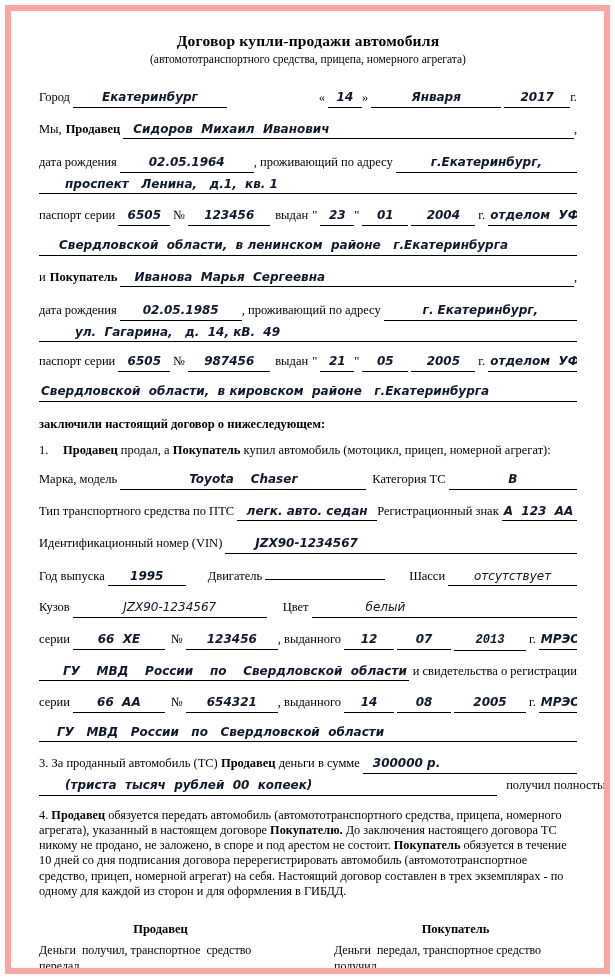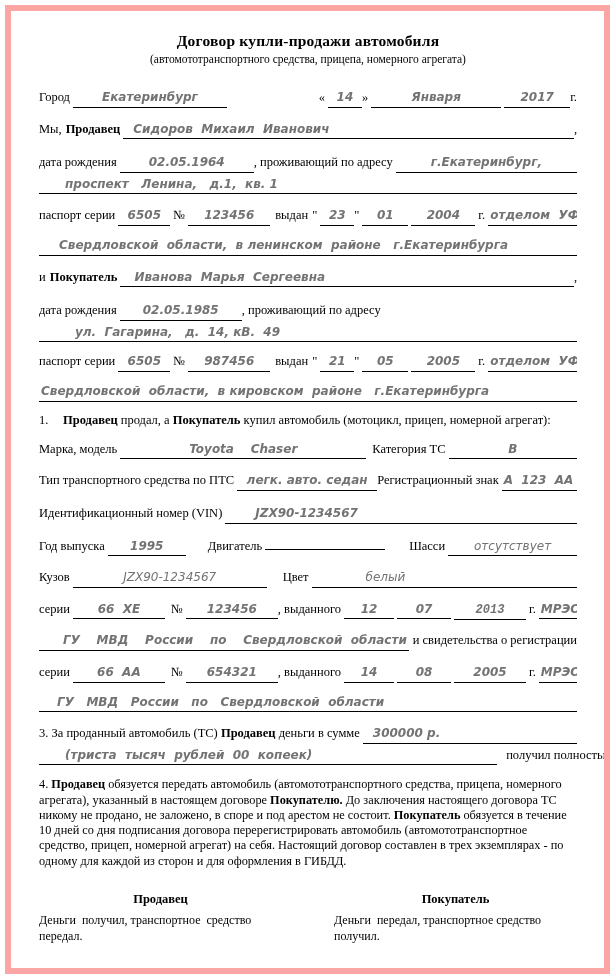--- a/index.html
+++ b/index.html
@@ -15,21 +15,21 @@
     line-height:1.3;
   }
   .title-block { text-align:center; margin-top:8px; }
   .doc-title { font-size:15.5px; font-weight:bold; letter-spacing:0.2px; }
   .doc-subtitle { font-size:11.5px; margin-top:1px; }
   .row { display:flex; align-items:baseline; }
   .lbl { white-space:pre; flex:0 0 auto; }
   .b { font-weight:bold; }
   .fill {
     border-bottom:1px solid #000; padding:0 2px 1px 2px;
-    color:#737373; font-family:"DejaVu Sans", sans-serif;
+    color:#0f172a; font-family:"DejaVu Sans", sans-serif;
     font-style:italic; font-weight:bold; font-size:12px;
     text-align:center; white-space:pre; overflow:hidden;
     flex:0 0 auto; margin-left:3px;
   }
   .fill.flex { flex:1 1 auto; }
   .fill.left { text-align:left; }
   .fill.light { font-weight:normal; }
   .gap { flex:0 0 auto; }
   .para { text-align:left; }
   .num { display:inline-block; width:24px; }
@@ -102,20 +102,21 @@
       <span class="lbl">и</span>
       <span class="lbl b" style="margin-left:4px;">Покупатель</span>
       <span class="fill flex left" style="padding-left:14px;">Иванова  Марья  Сергеевна</span>
       <span class="lbl">,</span>
     </div>
 
     <div class="row" style="margin-top:15px;">
       <span class="lbl">дата рождения</span>
       <span class="fill" style="width:118px;">02.05.1985</span>
       <span class="lbl">, проживающий по адресу</span>
+      <span class="fill flex">г. Екатеринбург,</span>
     </div>
     <div class="row" style="margin-top:4px;">
       <span class="fill flex left" style="margin-left:0; padding-left:36px;">ул.  Гагарина,   д.  14, кВ.  49</span>
     </div>
 
     <div class="row" style="margin-top:11px;">
       <span class="lbl">паспорт серии</span>
       <span class="fill" style="width:48px;">6505</span>
       <span class="lbl" style="margin-left:3px;">№</span>
       <span class="fill" style="width:78px;">987456</span>
@@ -125,20 +126,23 @@
       <span class="lbl">"</span>
       <span class="fill" style="width:42px;">05</span>
       <span class="fill" style="width:60px;">2005</span>
       <span class="lbl" style="margin-left:3px;">г.</span>
       <span class="fill flex">отделом  УФМС  России  по</span>
     </div>
     <div class="row" style="margin-top:12px;">
       <span class="fill flex left" style="margin-left:0; padding-left:2px;">Свердловской  области,  в кировском  районе   г.Екатеринбурга</span>
     </div>
 
+    <div class="row" style="margin-top:14px;">
+      <span class="lbl b">заключили настоящий договор о нижеследующем:</span>
+    </div>
 
     <div class="para" style="margin-top:10px;">
       <span class="num">1.</span><span class="b">Продавец</span><span> продал, а </span><span class="b">Покупатель</span><span> купил автомобиль (мотоцикл, прицеп, номерной агрегат):</span>
     </div>
 
     <div class="row" style="margin-top:13px;">
       <span class="lbl">Марка, модель</span>
       <span class="fill" style="width:242px;">Toyota    Chaser</span>
       <span class="lbl" style="margin-left:6px;">Категория ТС</span>
       <span class="fill flex">В</span>

